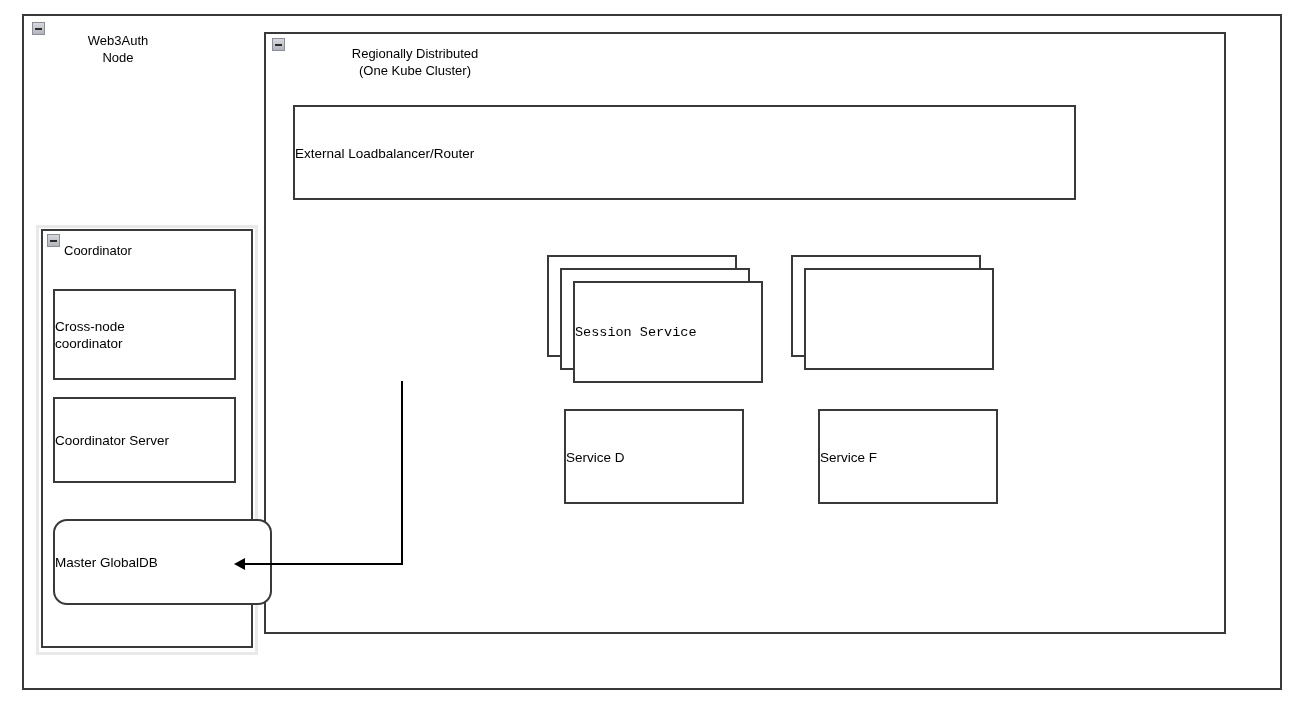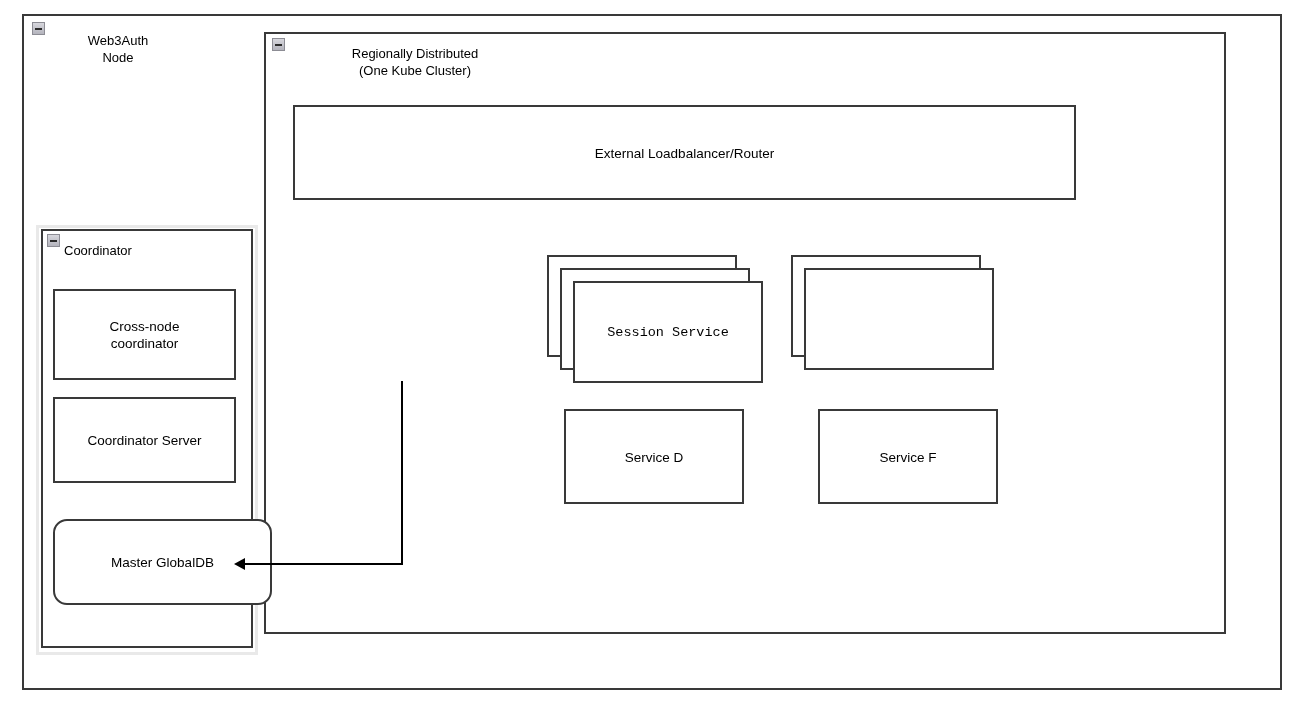--- a/index.html
+++ b/index.html
@@ -24,21 +24,21 @@
   .box {
     position: absolute;
     box-sizing: border-box;
     background: #ffffff;
     border: 2px solid #393939;
   }
   .box-label {
     position: absolute;
     left: 0;
     right: 0;
-    text-align: center;
+    text-align: left;
     font-size: 13.5px;
     line-height: 17px;
     color: #000000;
     white-space: pre-line;
     pointer-events: none;
   }
   .centered-label {
     top: 50%;
     transform: translateY(-50%);
   }

